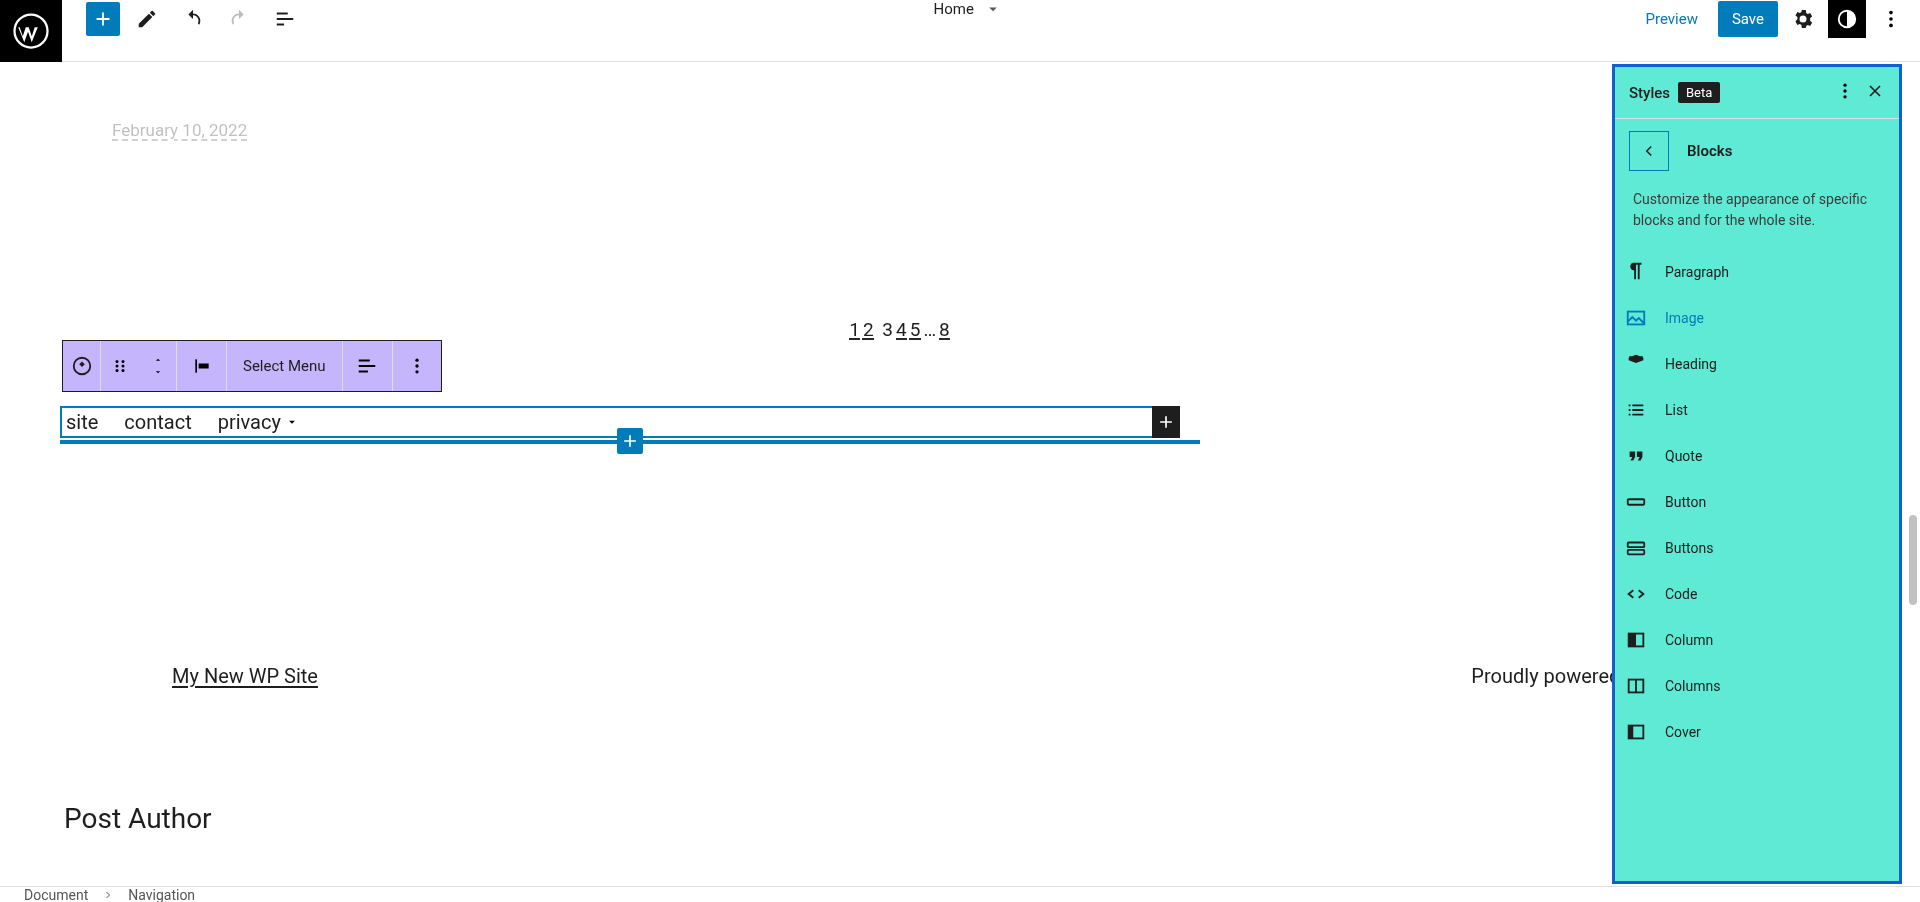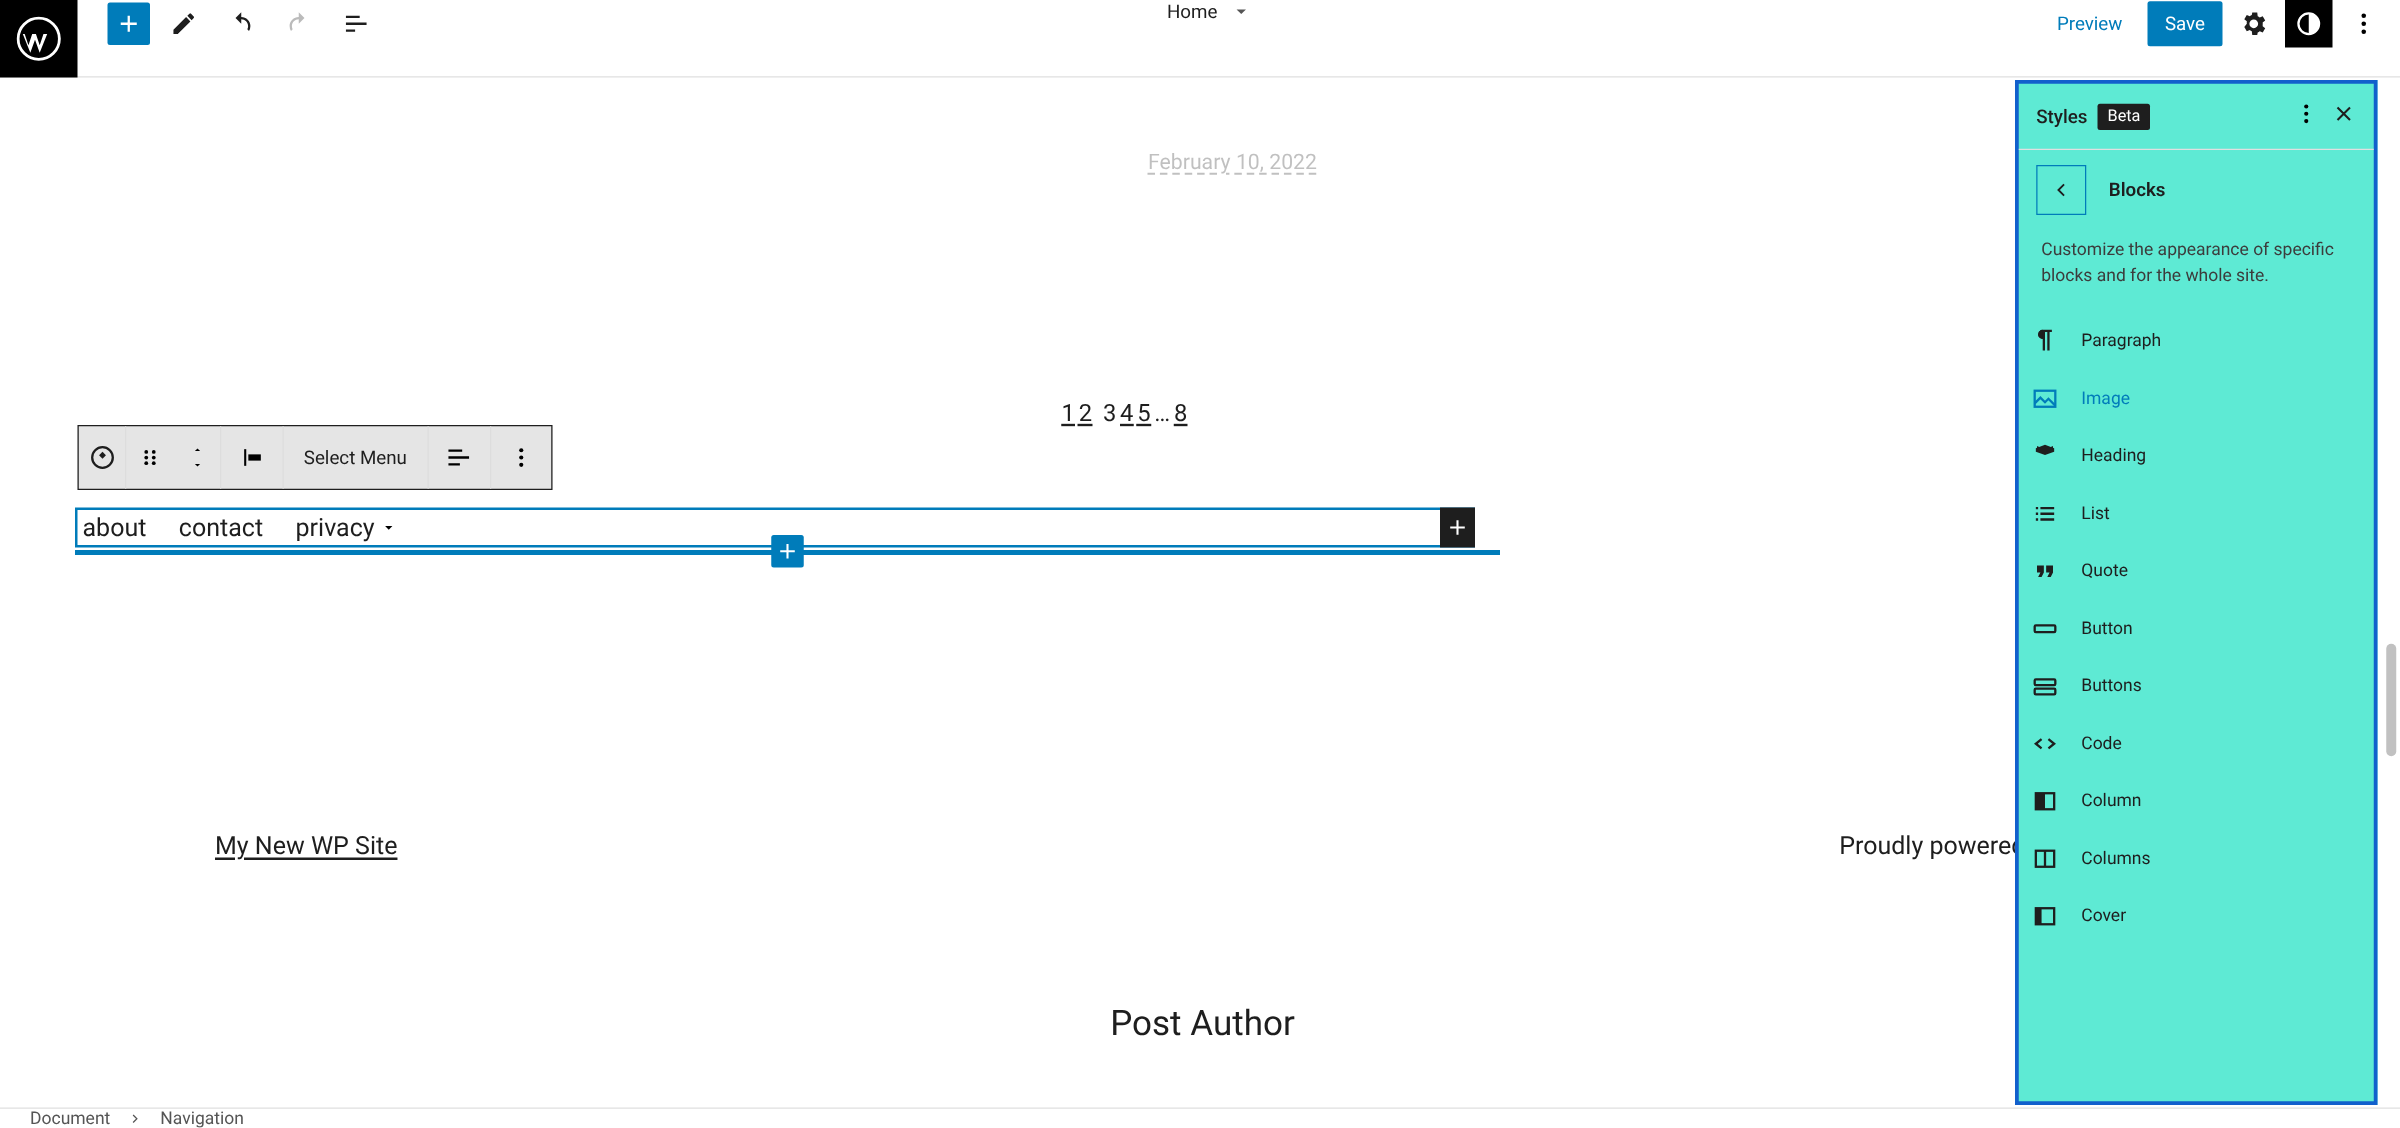--- a/index.html
+++ b/index.html
@@ -20,27 +20,27 @@
 .toolbar-right { display: flex; align-items: center; gap: 6px; padding-right: 10px; }
 .btn-preview { color: #007cba; font-size: 15px; padding: 8px 14px; cursor: pointer; }
 .btn-save { background: #007cba; color: #fff; padding: 9px 14px; border-radius: 2px; font-size: 15px; cursor: pointer; }
 .icon-sq { width: 38px; height: 38px; display: flex; align-items: center; justify-content: center; cursor: pointer; }
 .icon-sq.dark { background: #000; }
 .icon-sq.dark svg { fill: #fff; }
 
 
 .main { flex: 1; display: flex; position: relative; overflow: hidden; }
 .editor { flex: 1; overflow: auto; position: relative; padding-top: 0; }
-.content-area { padding: 0 60px; text-align: center; }
+.content-area { padding: 0 60px; }
 
 
 .post-date { text-decoration: underline; text-decoration-style: dashed; text-underline-offset: 4px; font-size: 17px; margin-top: 58px; margin-left: 52px; color: #333; opacity: 0.3; white-space: nowrap; }
 
 
-.block-toolbar { display: flex; border: 1px solid #1e1e1e; background: #e5e5e5; width: fit-content; margin-top: 200px; margin-left: 2px; }
+.block-toolbar { display: flex; border: 1px solid #1e1e1e; background: #c4b5fd; width: fit-content; margin-top: 200px; margin-left: 2px; }
 .bt-cell { height: 50px; border-right: 1px solid #ddd; display: flex; align-items: center; justify-content: center; padding: 0 16px; cursor: pointer; }
 .bt-cell:last-child { border-right: none; }
 .bt-cell.narrow { width: 38px; padding: 0; }
 .bt-cell.move { width: 38px; padding: 0; flex-direction: column; gap: 2px; }
 .bt-text { font-size: 15px; color: #1e1e1e; }
 
 
 .pagination-row { position: absolute; top: 256px; left: 0; right: 0; display: flex; justify-content: space-between; align-items: center; padding: 0 110px; pointer-events: none; }
 .pager-links { font-size: 19px; color: #1e1e1e; letter-spacing: 1px; }
 .pager-links span { text-decoration: underline; text-decoration-style: dashed; text-underline-offset: 3px; margin: 0 1px; cursor: pointer; pointer-events: auto; }
@@ -211,21 +211,21 @@
             <svg width="20" height="20" viewBox="0 0 24 24">
                 <circle cx="12" cy="5" r="2"></circle>
                 <circle cx="12" cy="12" r="2"></circle>
                 <circle cx="12" cy="19" r="2"></circle>
               </svg>
           </div>
         </div>
 
         <div class="nav-block">
           <div class="nav-link">
-              <span>about</span>
+              <span>site</span>
             </div>
           <div class="nav-link">
               <span>contact</span>
             </div>
           <div class="nav-link">
               <span>privacy</span>
               <svg width="14" height="14" viewBox="0 0 24 24">
                 <path d="M7 10l5 5 5-5z"></path>
               </svg>
             </div>

